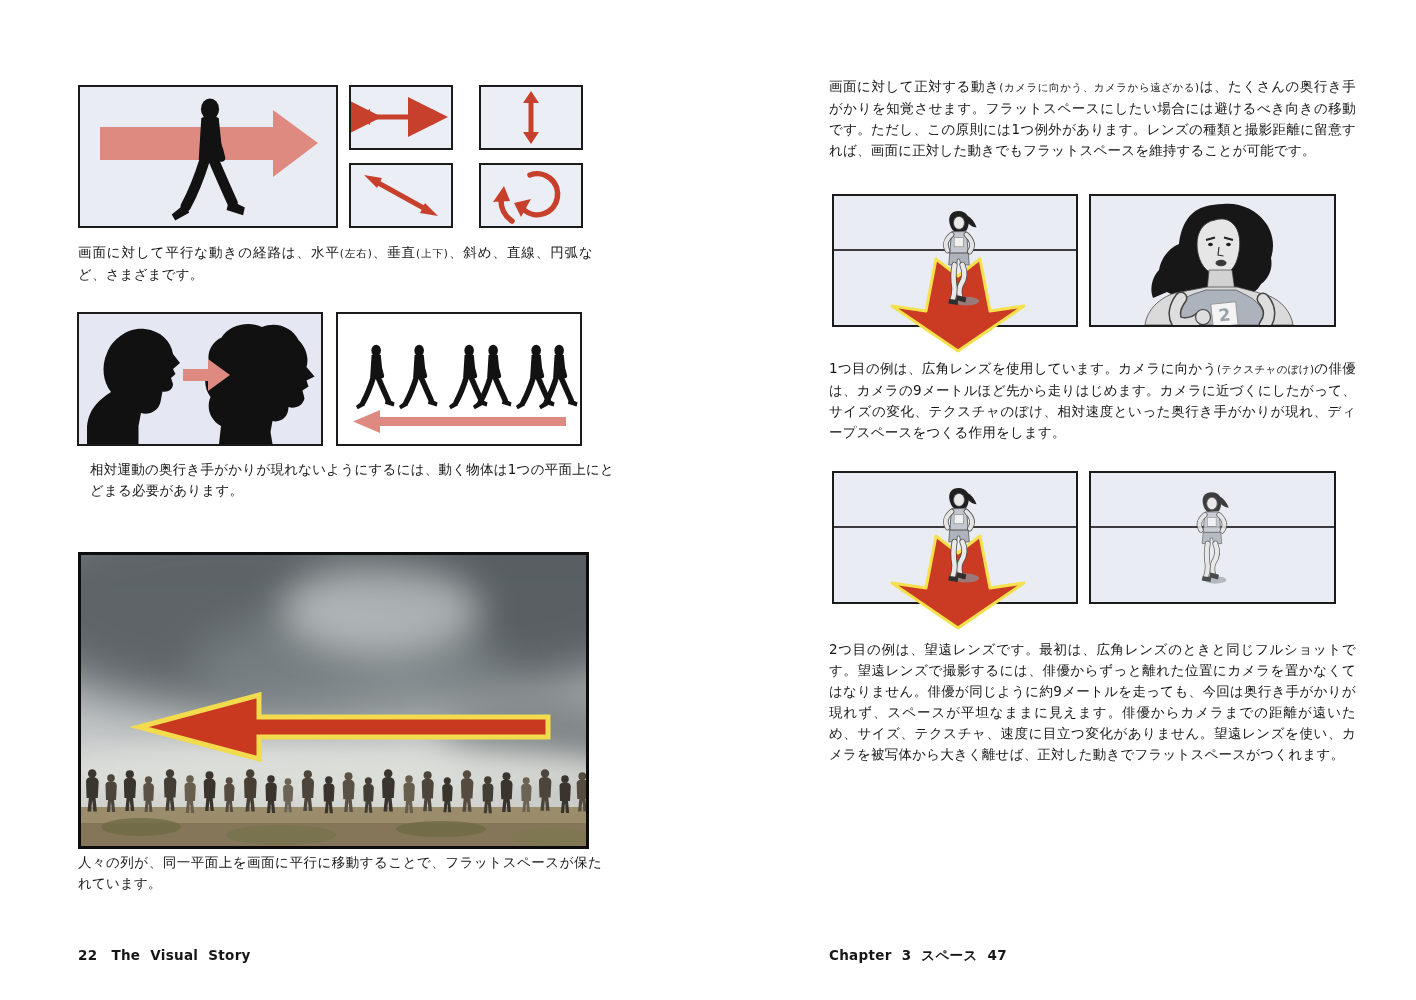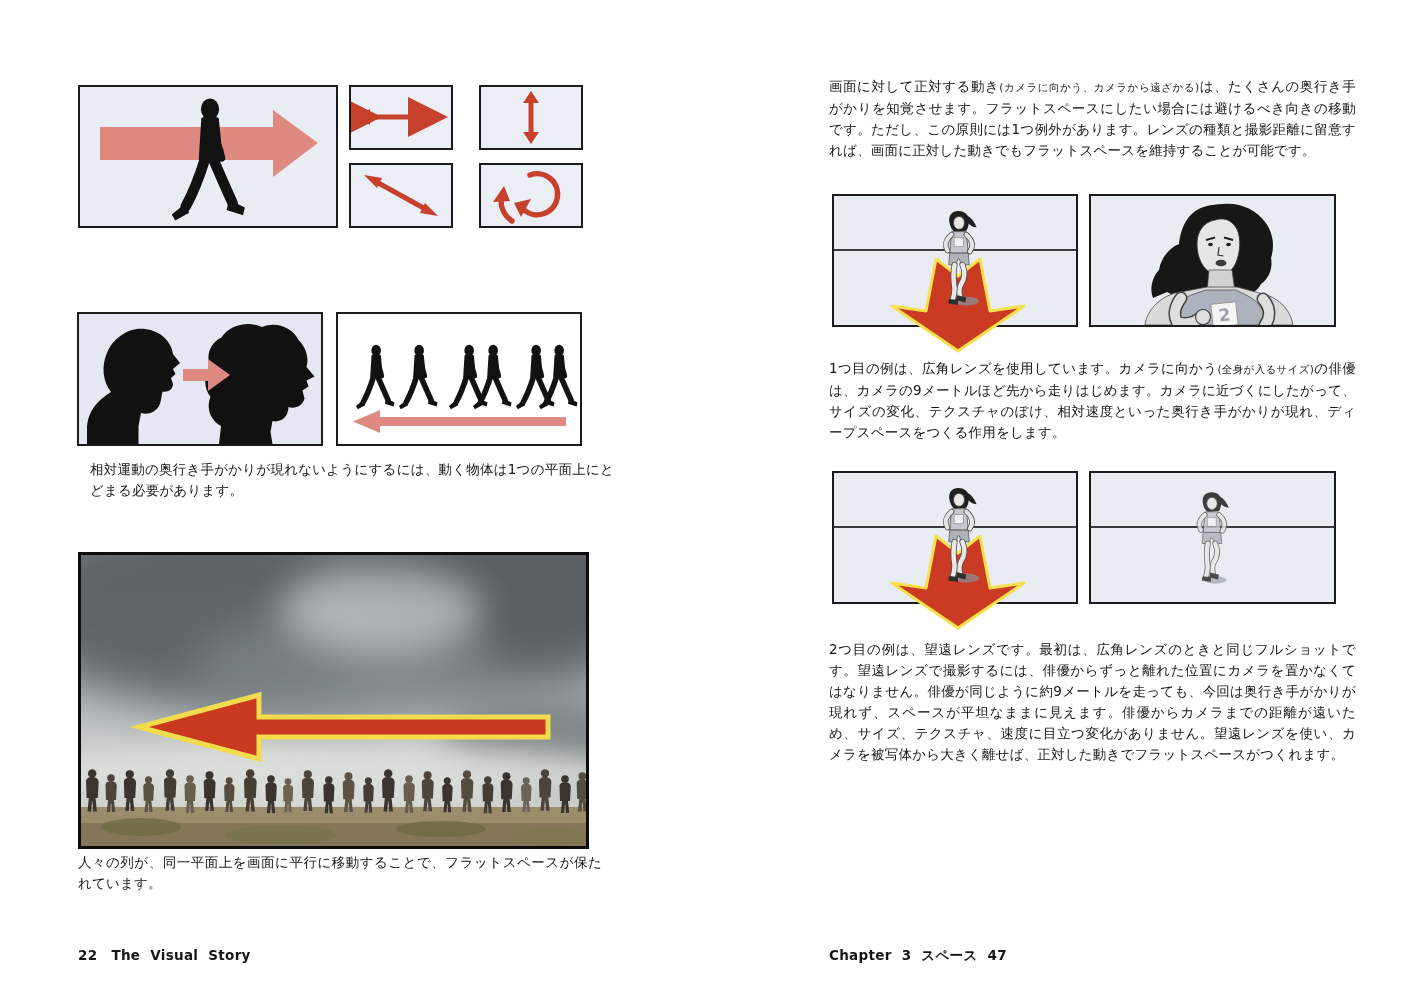--- a/index.html
+++ b/index.html
@@ -107,20 +107,21 @@
   </div>
   <div class="fig" style="left:479px;top:163px;width:104px;height:65px;background:#eceef5;">
     <svg viewBox="0 0 100 61">
       <path d="M 49 10 A 20.5 20.5 0 1 1 43 45" stroke="#c7402c" stroke-width="5.5" fill="none" stroke-linecap="round"></path>
       <polygon points="50,34 40,52 33,38" fill="#c7402c"></polygon>
       <path d="M 31 56 A 25 25 0 0 1 20 34" stroke="#c7402c" stroke-width="5.5" fill="none" stroke-linecap="round"></path>
       <polygon points="12,37 23,21 29,36" fill="#c7402c"></polygon>
     </svg>
   </div>
 
+  <div class="cap" style="left:78px;top:242px;width:515px;"><span>画面に対して平行な動きの経路は、水平</span><span class="seg-small">(左右)</span><span>、垂直</span><span class="seg-small">(上下)</span><span>、斜め、直線、円弧など、さまざまです。</span></div>
 
   <div class="fig" style="left:77px;top:312px;width:246px;height:134px;background:#e5e8f2;">
     <svg viewBox="0 0 242 130">
       <path d="M 8 130 L 8 116 C 8 96 20 86 32 78 C 24 68 22 52 28 39 C 34 24 50 13 66 15 C 82 17 92 27 94 40 L 101 49 L 94 55 L 96.5 60 L 92 64 L 94 70 C 94 76 88 78.5 83.5 77.5 L 81.5 88 C 79.5 97 70 101.5 62 99 L 59.5 112 L 59.5 130 Z" fill="#111111"></path>
       <path d="M 140 130 L 142 112 C 131 106 127 94 131.5 83 C 124.5 74 124.5 61 131 51 C 126.5 41 132 28 142.5 23.5 C 150 11 169 6.5 183 13 C 197.5 7 213.5 13.5 219.5 26 C 227.5 34 230 44.5 227.5 53 L 235.5 62.5 L 227.5 66.5 L 229.5 72.5 L 223.5 76.5 L 225.5 84.5 C 223.5 92.5 215.5 95 209.5 93 C 209.5 103 201.5 109 193.5 107 L 191.5 118 L 193.5 130 Z" fill="#111111"></path>
       <polygon points="104,55 129,55 129,45 151,61 129,77 129,67 104,67" fill="#df8a80"></polygon>
     </svg>
   </div>
 
   <div class="fig white" style="left:336px;top:312px;width:246px;height:134px;">
@@ -223,21 +224,21 @@
       <circle cx="112" cy="121" r="7.5" fill="#dedede" stroke="#444444" stroke-width="1.2"></circle>
       <path d="M 172 103 C 179 111 180 121 174 129" stroke="#444444" stroke-width="13" fill="none" stroke-linecap="round"></path>
       <path d="M 172 103 C 179 111 180 121 174 129" stroke="#dedede" stroke-width="10" fill="none" stroke-linecap="round"></path>
       <g transform="rotate(-6 133 119)">
         <rect x="121" y="107" width="25" height="23" fill="#f4f4f4" stroke="#8a8a8a" stroke-width="0.8"></rect>
         <text x="133.5" y="125" text-anchor="middle" font-size="17" font-weight="bold" fill="#9aa0a8">2</text>
       </g>
     </svg>
   </div>
 
-  <div class="cap" style="left:121px;top:358px;width:527px;"><span>1つ目の例は、広角レンズを使用しています。カメラに向かう</span><span class="seg-small">(全身が入るサイズ)</span><span>の俳優は、カメラの9メートルほど先から走りはじめます。カメラに近づくにしたがって、サイズの変化、テクスチャのぼけ、相対速度といった奥行き手がかりが現れ、ディープスペースをつくる作用をします。</span></div>
+  <div class="cap" style="left:121px;top:358px;width:527px;"><span>1つ目の例は、広角レンズを使用しています。カメラに向かう</span><span class="seg-small">(テクスチャのぼけ)</span><span>の俳優は、カメラの9メートルほど先から走りはじめます。カメラに近づくにしたがって、サイズの変化、テクスチャのぼけ、相対速度といった奥行き手がかりが現れ、ディープスペースをつくる作用をします。</span></div>
 
   <div class="panel" style="left:124px;top:471px;width:246px;height:133px;">
     <div class="horizon" style="top:53px;"></div>
   </div>
   <svg class="overflow-arrow" viewBox="0 0 140 98" style="left:180px;top:533px;width:140px;height:98px;">
     <polygon points="48,3 70,20 92,3 102,55 136,50 70,95 4,50 38,55" fill="#cb3a22" stroke="#f5e14e" stroke-width="3" stroke-linejoin="round"></polygon>
   </svg>
   <svg class="overflow-arrow" viewBox="0 0 44 100" style="left:229px;top:487px;width:43px;height:98px;">
     <ellipse cx="30" cy="93" rx="13" ry="4.5" fill="#8a8f96" opacity=".75"></ellipse>
     <use href="#runner"></use>

